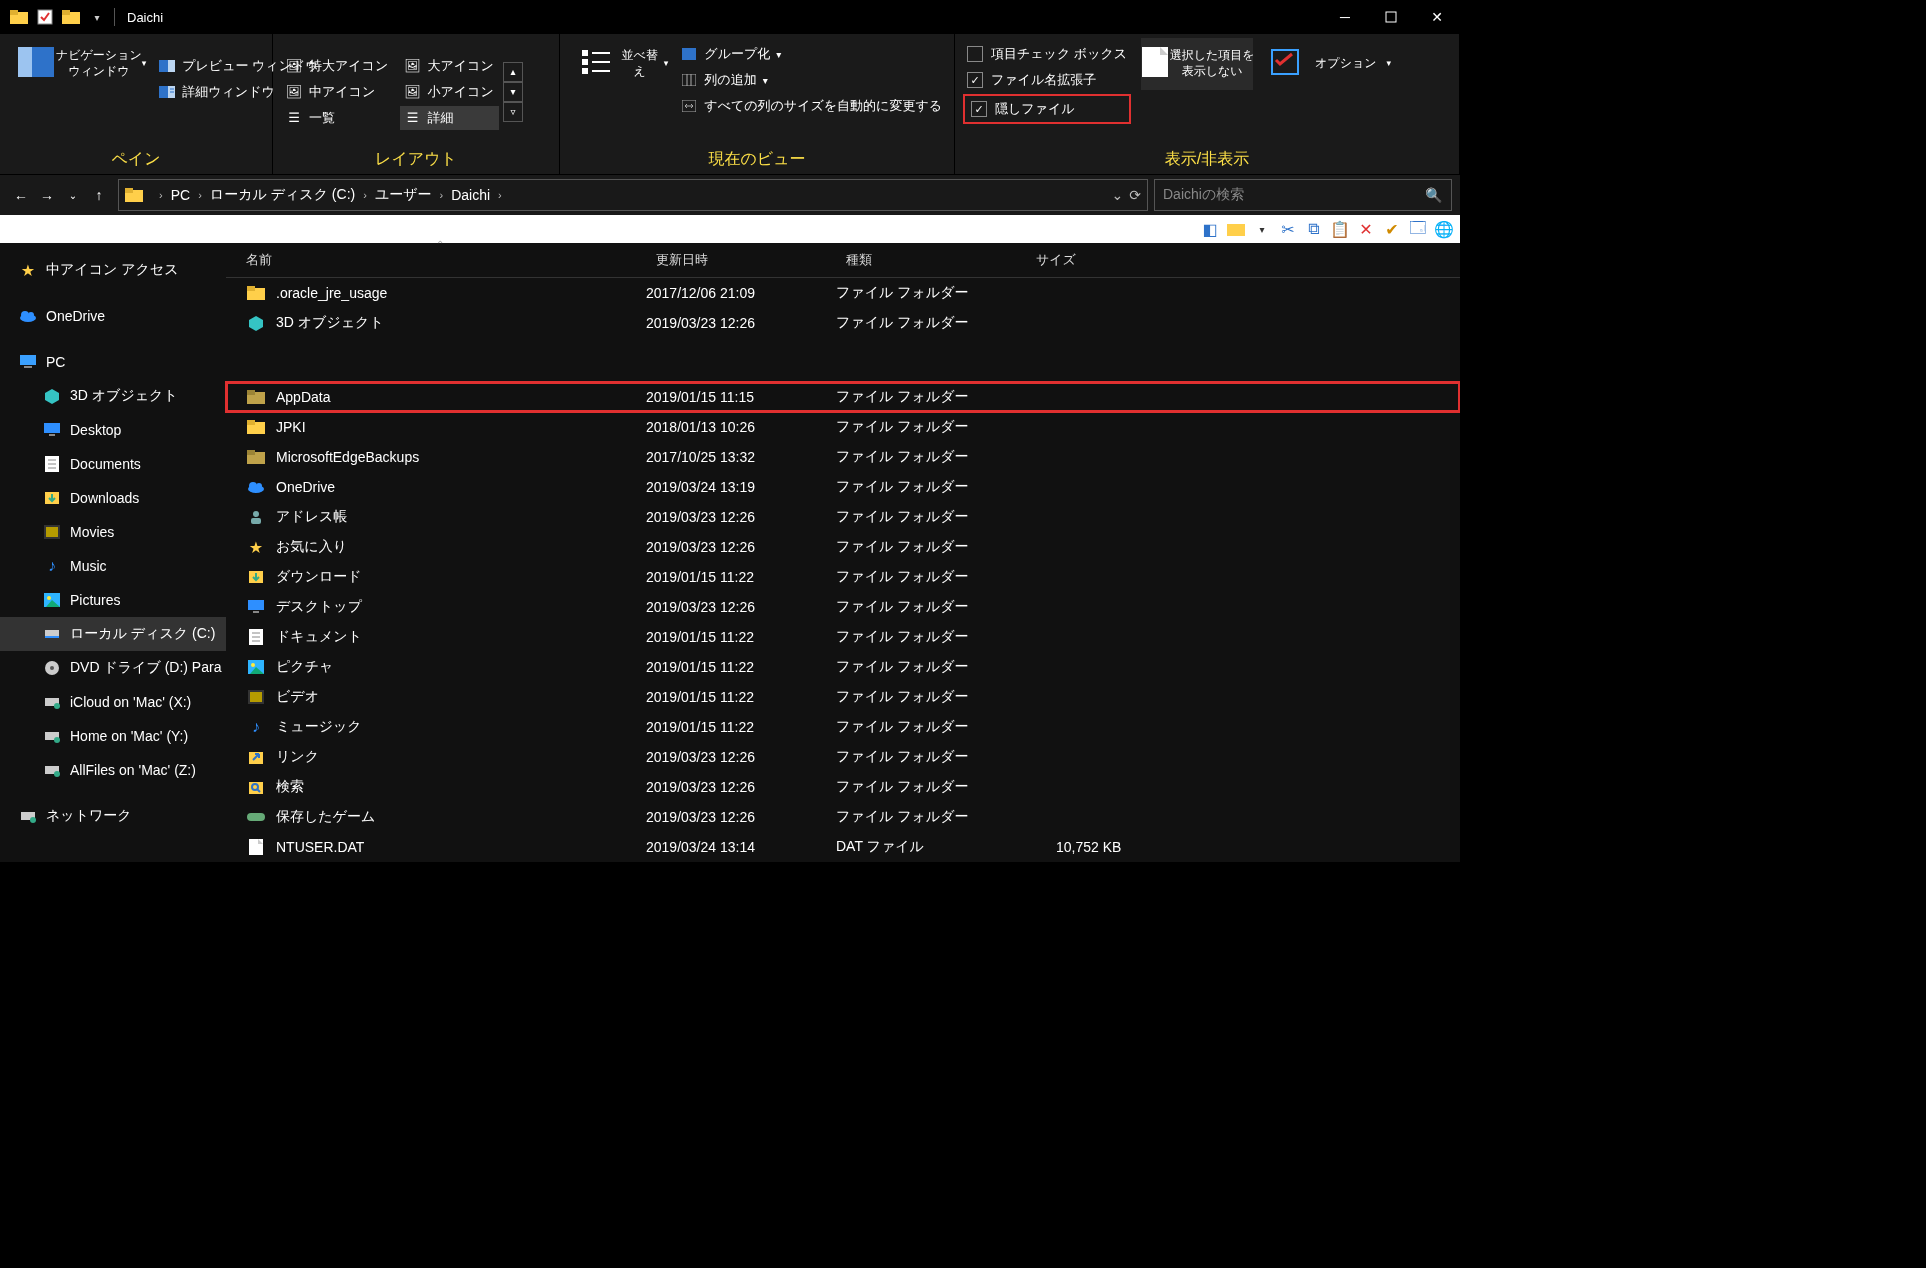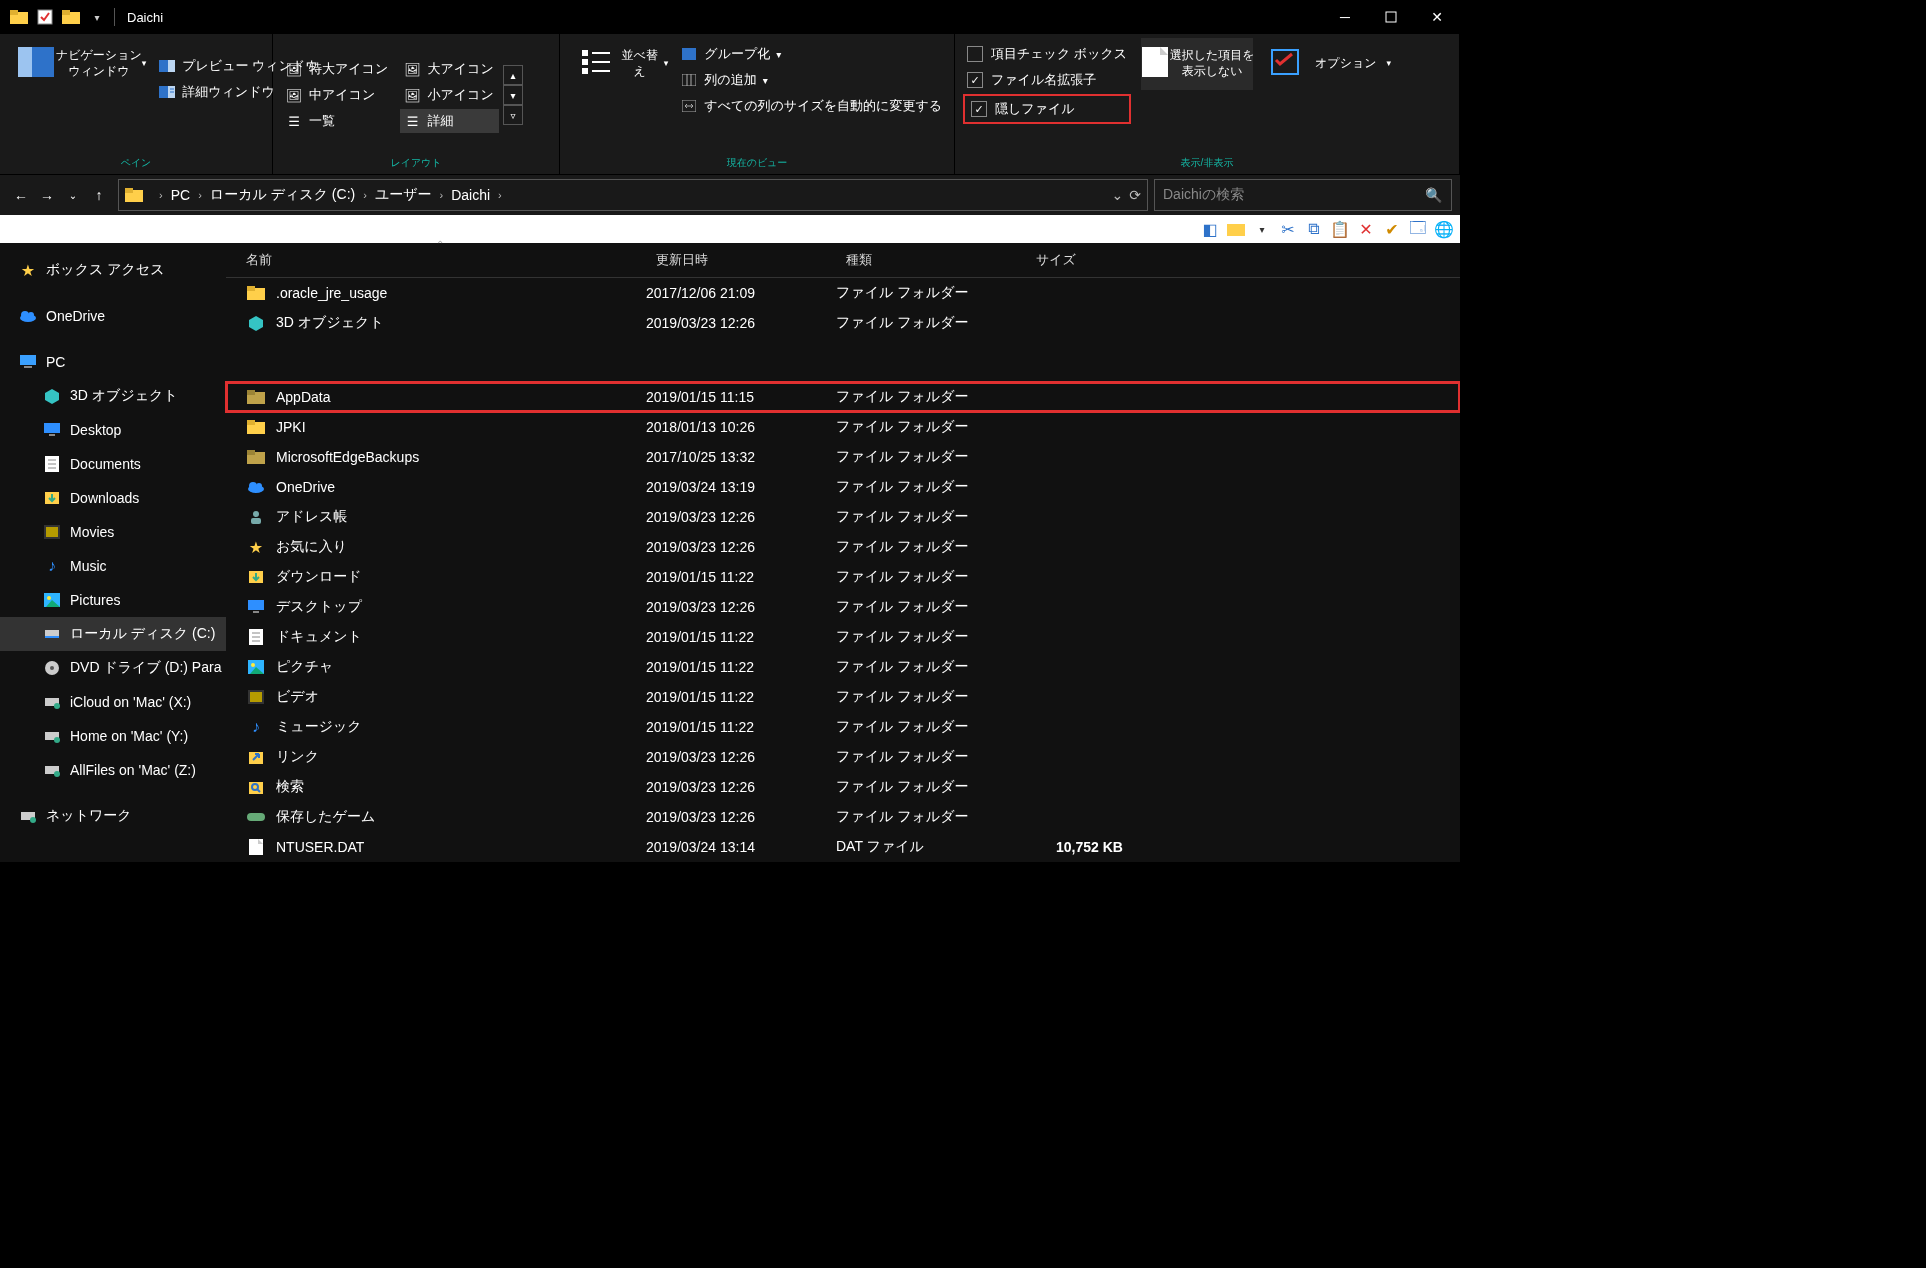--- a/index.html
+++ b/index.html
@@ -17,21 +17,21 @@
   .tabs{height:32px;display:flex;align-items:stretch;background:#000;position:relative;}
   .tab{padding:0 18px;display:flex;align-items:center;font-size:14px;color:#fff;}
   .tab.active{background:#fddb2e;color:#000;}
   .tabs .helpwrap{position:absolute;right:6px;top:4px;display:flex;align-items:center;gap:6px;}
   .helpwrap .chev{font-size:14px;}
   .helpwrap .q{width:18px;height:18px;border-radius:50%;background:#1e88ff;color:#fff;font-size:12px;display:flex;align-items:center;justify-content:center;}
   
   .ribbon{background:#1a1a1a;height:140px;display:flex;border-bottom:1px solid #000;}
   .group{display:flex;flex-direction:column;padding:4px 8px 2px;border-right:1px solid #000;}
   .group .body{flex:1;display:flex;align-items:flex-start;}
-  .group .glabel{text-align:center;font-size:10px;color:#14b8a6;padding:4px 0 2px;}
+  .group .glabel{text-align:center;font-size:16px;color:#fde047;padding:4px 0 2px;}
   .bigbtn{display:flex;flex-direction:row;align-items:center;justify-content:center;padding:6px 8px;font-size:12px;text-align:center;line-height:1.3;}
   .bigico{width:40px;height:36px;display:flex;align-items:center;justify-content:center;margin-bottom:4px;}
   .vstack{display:flex;flex-direction:column;gap:2px;}
   .hitem{display:flex;align-items:center;height:24px;font-size:13px;white-space:nowrap;padding:0 4px;}
   .hitem .mini{width:18px;height:18px;display:inline-flex;align-items:center;justify-content:center;margin-right:6px;}
   .hitem .ddarr{margin-left:6px;font-size:10px;}
   .layoutgrid{display:grid;grid-template-columns:auto auto;gap:2px 6px;width:218px;}
   .layoutgrid .hitem{padding:0 4px;}
   .layoutgrid .hitem.sel{background:#3a3a3a;}
   .scrolls{display:flex;flex-direction:column;justify-content:center;margin-left:4px;}
@@ -62,21 +62,21 @@
   .c-name{width:410px;}
   .c-date{width:190px;}
   .c-type{width:190px;}
   .c-size{flex:1;}
   .sortar{position:absolute;left:210px;top:-4px;font-size:10px;color:#aaa;}
   .row{height:30px;display:flex;align-items:center;padding-left:20px;font-size:14px;}
   .row .fic{width:20px;height:18px;margin-right:10px;display:inline-flex;align-items:center;justify-content:center;}
   .row .n{width:400px;display:flex;align-items:center;}
   .row .d{width:190px;}
   .row .t{width:190px;}
-  .row .s{flex:1;padding-left:30px;font-weight:bold;}
+  .row .s{flex:1;padding-left:30px;}
   .row.hl{outline:3px solid #e03030;outline-offset:-2px;margin-top:44px;}
   svg{display:block;}
 </style>
 </head>
 <body>
 
 <div class="window">
 
   <div class="titlebar">
     <div class="qat">
@@ -336,21 +336,21 @@
     <span class="tico" style="color:#2e72c9;">🗔</span>
     <span class="tico">🌐</span>
   </div>
 
   <div class="content">
     <div class="sidebar" id="sidebar">
         <div class="sitem">
           <span class="sic">
             <span style="color:#ffcf4a;font-size:16px;">★</span>
           </span>
-          <span>ボックス アクセス</span>
+          <span>中アイコン アクセス</span>
         </div>
         <div style="height: 12px;"></div>
         <div class="sitem">
           <span class="sic">
             <svg width="18" height="12">
               <ellipse cx="9" cy="8" rx="8" ry="4" fill="#2e8fff"></ellipse>
               <circle cx="6" cy="5" r="4" fill="#2e8fff"></circle>
               <circle cx="12" cy="5" r="3" fill="#2e8fff"></circle>
             </svg>
           </span>

